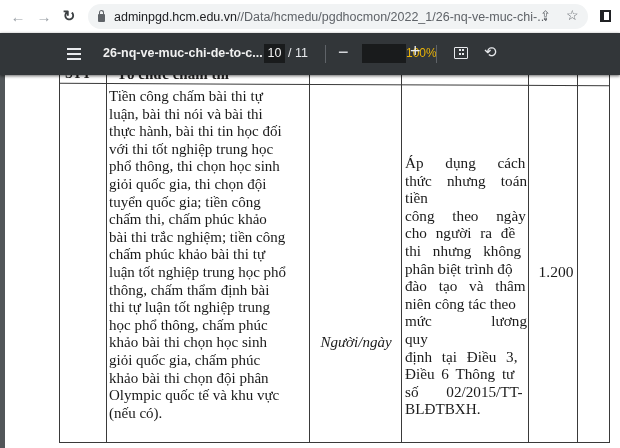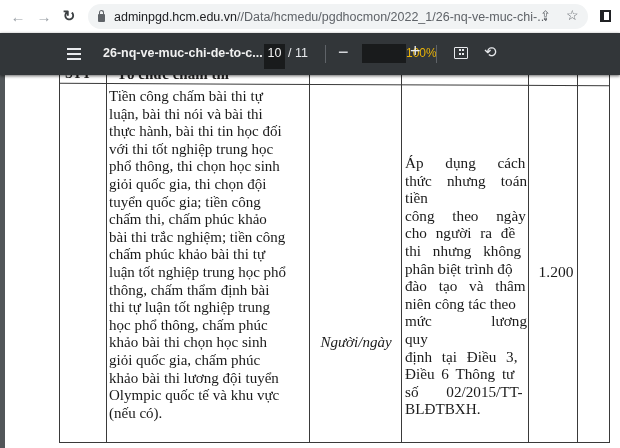--- a/index.html
+++ b/index.html
@@ -18,21 +18,21 @@
   .url .path { color: #5f6368; }
   .omni-icon { position: absolute; font-size: 13px; color: #5f6368; }
   .window-icon { position: absolute; left: 600px; top: 10px; width: 11px; height: 12px; border: 2px solid #202124; border-left-width: 4px; }
 
   
   .pdf-toolbar { position: absolute; left: 0; top: 33px; width: 620px; height: 42px; background: #323639; color: #f1f1f1; box-shadow: 0 1px 3px rgba(0,0,0,0.6); z-index: 5; }
   .pdf-toolbar > * { position: absolute; margin-left: 48px; }
   .menu-icon { left: 19px; top: 15px; width: 14px; height: 12px; display: flex; flex-direction: column; justify-content: space-between; cursor: pointer; }
   .menu-icon span { display: block; height: 2px; background: #e8eaed; }
   .doc-title { left: 55px; top: 13px; font-size: 12.5px; font-weight: bold; color: #f1f1f1; white-space: nowrap; }
-  .page-input { left: 216px; top: 11px; width: 21px; height: 25px; background: #191b1c; color: #f1f1f1; font-size: 12.5px; text-align: center; line-height: 19px; cursor: text; }
+  .page-input { left: 216px; top: 11px; width: 21px; height: 19px; background: #191b1c; color: #f1f1f1; font-size: 12.5px; text-align: center; line-height: 19px; cursor: text; }
   .page-sep { left: 240px; top: 13px; font-size: 12.5px; color: #e8eaed; }
   .divider { width: 1px; height: 18px; background: #5f6368; top: 12px; }
   .zoom-minus { left: 290px; top: 9px; font-size: 18px; color: #e8eaed; cursor: pointer; }
   .zoom-input { left: 314px; top: 11px; width: 37px; height: 19px; background: #191b1c; color: #eab308; font-size: 12px; text-align: center; line-height: 19px; cursor: text; padding-left: 44px; }
   .zoom-plus { left: 362px; top: 8px; font-size: 18px; color: #e8eaed; cursor: pointer; }
   .fit-icon { left: 406px; top: 14px; width: 14px; height: 12px; border: 1.5px solid #e8eaed; border-radius: 1px; cursor: pointer; }
   .fit-icon::before { content: ""; position: absolute; left: 4px; top: 1px; width: 3px; height: 6px; border-top: 2px dotted #e8eaed; border-bottom: 2px dotted #e8eaed; box-sizing: border-box; }
   .rotate-icon { left: 436px; top: 10px; font-size: 15px; color: #e8eaed; cursor: pointer; }
   .download-icon { left: 577px; top: 12px; width: 12px; height: 16px; cursor: pointer; }
   .print-icon { left: 608px; top: 13px; width: 14px; height: 13px; background: #e8eaed; border-radius: 2px; cursor: pointer; }
@@ -123,21 +123,21 @@
       <div>tuyển quốc gia; tiền công</div>
       <div>chấm thi, chấm phúc khảo</div>
       <div>bài thi trắc nghiệm; tiền công</div>
       <div>chấm phúc khảo bài thi tự</div>
       <div>luận tốt nghiệp trung học phổ</div>
       <div>thông, chấm thẩm định bài</div>
       <div>thi tự luận tốt nghiệp trung</div>
       <div>học phổ thông, chấm phúc</div>
       <div>khảo bài thi chọn học sinh</div>
       <div>giỏi quốc gia, chấm phúc</div>
-      <div>khảo bài thi lương đội tuyển</div>
+      <div>khảo bài thi chọn đội phân</div>
       <div>Olympic quốc tế và khu vực</div>
       <div>(nếu có).</div>
     </div>
 
     <div class="cell-unit">Người/ngày</div>
 
     <div class="cell-note">
       <div style="word-spacing:18px;">Áp dụng cách</div>
       <div>thức nhưng toán tiền</div>
       <div style="word-spacing:14px;">công theo ngày</div>

